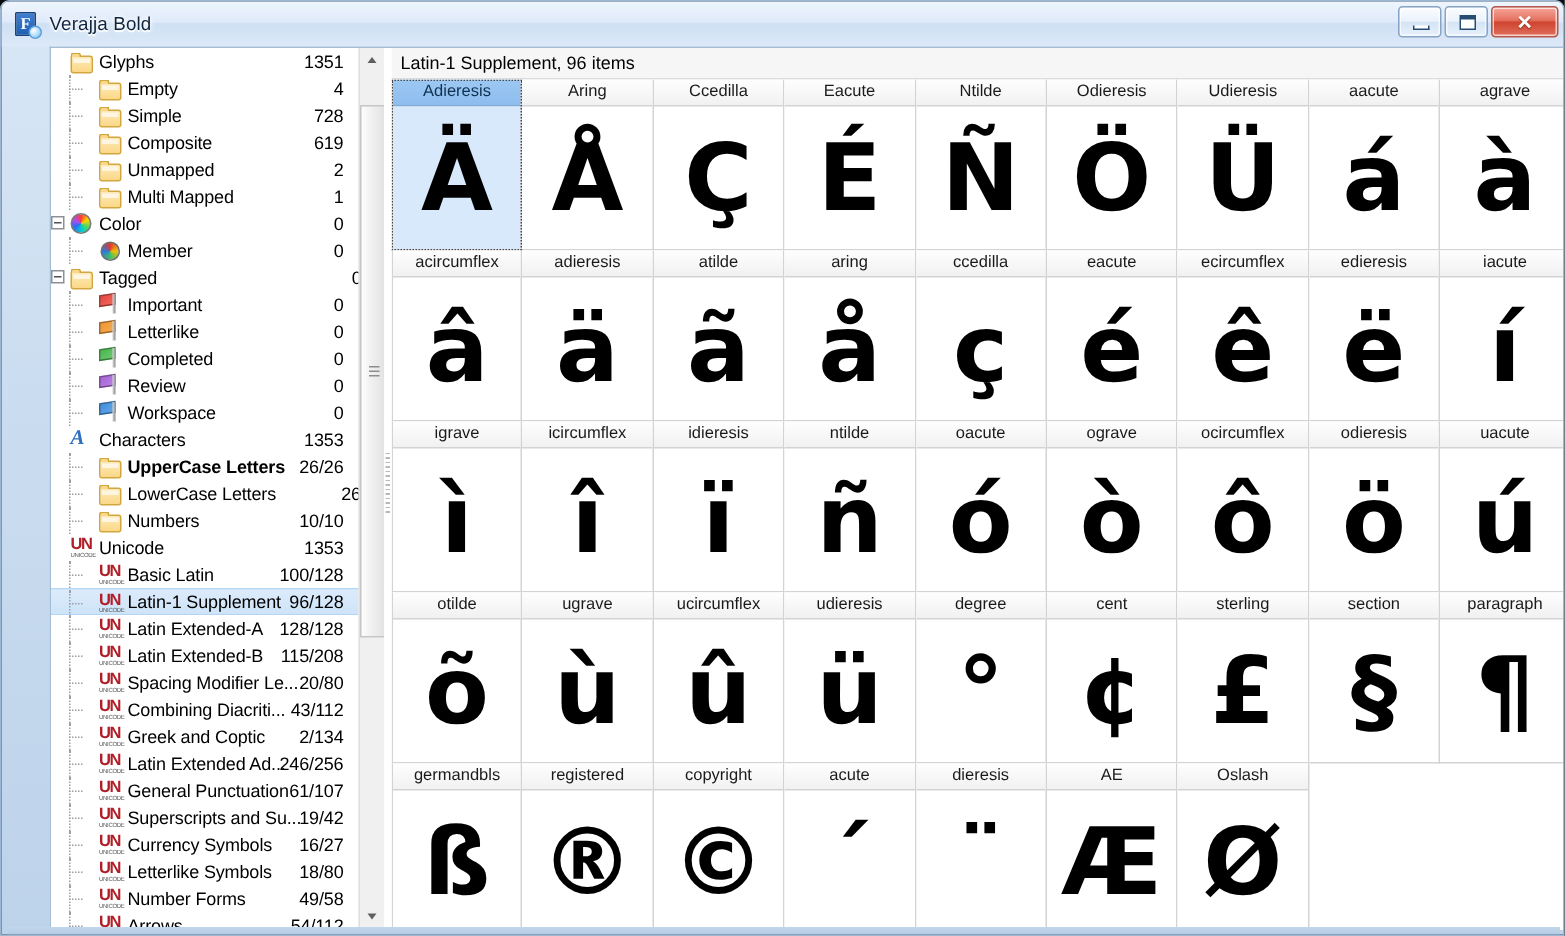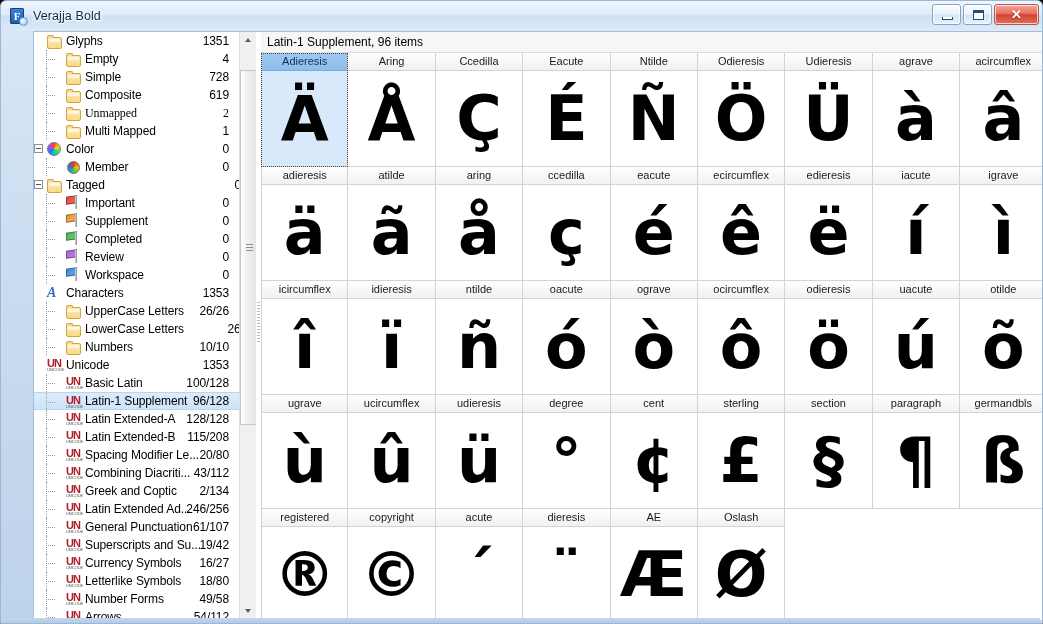--- a/index.html
+++ b/index.html
@@ -434,21 +434,21 @@
           </div>
           <div class="tree-row" style="top: 54px; position: absolute; left: 0px; width: 205px;">
             <div class="tw-dots" style="left: 12px; top: 9px; width: 9px;"></div>
             <div class="tw-vdots" style="left: 12px; top: 0px; height: 18px;"></div>
             <div style="position: absolute; left: 32px; top: 1px; width: 16px; height: 16px;">
               <div class="ic-folder" style="position: absolute; left: 0px; top: 2px;"></div>
             </div>
             <div class="row-label" style="left: 51px;">Composite</div>
             <div class="row-count">619</div>
           </div>
-          <div class="tree-row" style="top: 72px; position: absolute; left: 0px; width: 205px; font-family: Liberation Serif, serif;">
+          <div class="tree-row" style="top: 72px; position: absolute; left: 0px; width: 205px;">
             <div class="tw-dots" style="left: 12px; top: 9px; width: 9px;"></div>
             <div class="tw-vdots" style="left: 12px; top: 0px; height: 18px;"></div>
             <div style="position: absolute; left: 32px; top: 1px; width: 16px; height: 16px;">
               <div class="ic-folder" style="position: absolute; left: 0px; top: 2px;"></div>
             </div>
             <div class="row-label" style="left: 51px;">Unmapped</div>
             <div class="row-count">2</div>
           </div>
           <div class="tree-row" style="top: 90px; position: absolute; left: 0px; width: 205px;">
             <div class="tw-dots" style="left: 12px; top: 9px; width: 9px;"></div>
@@ -498,21 +498,21 @@
           </div>
           <div class="tree-row" style="top: 180px; position: absolute; left: 0px; width: 205px;">
             <div class="tw-dots" style="left: 12px; top: 9px; width: 9px;"></div>
             <div class="tw-vdots" style="left: 12px; top: 0px; height: 18px;"></div>
             <div style="position: absolute; left: 32px; top: 1px; width: 16px; height: 16px;">
               <div class="ic-flag">
                 <div class="cloth" style="background: linear-gradient(to right bottom, rgb(240, 150, 46), rgba(240, 150, 46, 0.8));"></div>
                 <div class="pole"></div>
               </div>
             </div>
-            <div class="row-label" style="left: 51px;">Supplement</div>
+            <div class="row-label" style="left: 51px;">Letterlike</div>
             <div class="row-count">0</div>
           </div>
           <div class="tree-row" style="top: 198px; position: absolute; left: 0px; width: 205px;">
             <div class="tw-dots" style="left: 12px; top: 9px; width: 9px;"></div>
             <div class="tw-vdots" style="left: 12px; top: 0px; height: 18px;"></div>
             <div style="position: absolute; left: 32px; top: 1px; width: 16px; height: 16px;">
               <div class="ic-flag">
                 <div class="cloth" style="background: linear-gradient(to right bottom, rgb(73, 185, 78), rgba(73, 185, 78, 0.8));"></div>
                 <div class="pole"></div>
               </div>
@@ -550,21 +550,21 @@
             </div>
             <div class="row-label" style="left: 32px;">Characters</div>
             <div class="row-count">1353</div>
           </div>
           <div class="tree-row" style="top: 270px; position: absolute; left: 0px; width: 205px;">
             <div class="tw-dots" style="left: 12px; top: 9px; width: 9px;"></div>
             <div class="tw-vdots" style="left: 12px; top: 0px; height: 18px;"></div>
             <div style="position: absolute; left: 32px; top: 1px; width: 16px; height: 16px;">
               <div class="ic-folder" style="position: absolute; left: 0px; top: 2px;"></div>
             </div>
-            <div class="row-label" style="left: 51px;">UpperCase Letters</div>
+            <div class="row-label" style="left: 51px; font-weight: bold;">UpperCase Letters</div>
             <div class="row-count">26/26</div>
           </div>
           <div class="tree-row" style="top: 288px; position: absolute; left: 0px; width: 233px;">
             <div class="tw-dots" style="left: 12px; top: 9px; width: 9px;"></div>
             <div class="tw-vdots" style="left: 12px; top: 0px; height: 18px;"></div>
             <div style="position: absolute; left: 32px; top: 1px; width: 16px; height: 16px;">
               <div class="ic-folder" style="position: absolute; left: 0px; top: 2px;"></div>
             </div>
             <div class="row-label" style="left: 51px;">LowerCase Letters</div>
             <div class="row-count">26/26</div>
@@ -806,20 +806,24 @@
             </div>
             <div class="cell">
               <div class="cell-label">Odieresis</div>
               <div class="cell-glyph">Ö</div>
             </div>
             <div class="cell">
               <div class="cell-label">Udieresis</div>
               <div class="cell-glyph">Ü</div>
             </div>
             <div class="cell">
+              <div class="cell-label">aacute</div>
+              <div class="cell-glyph">á</div>
+            </div>
+            <div class="cell">
               <div class="cell-label">agrave</div>
               <div class="cell-glyph">à</div>
             </div>
             <div class="cell">
               <div class="cell-label">acircumflex</div>
               <div class="cell-glyph">â</div>
             </div>
             <div class="cell">
               <div class="cell-label">adieresis</div>
               <div class="cell-glyph">ä</div>

